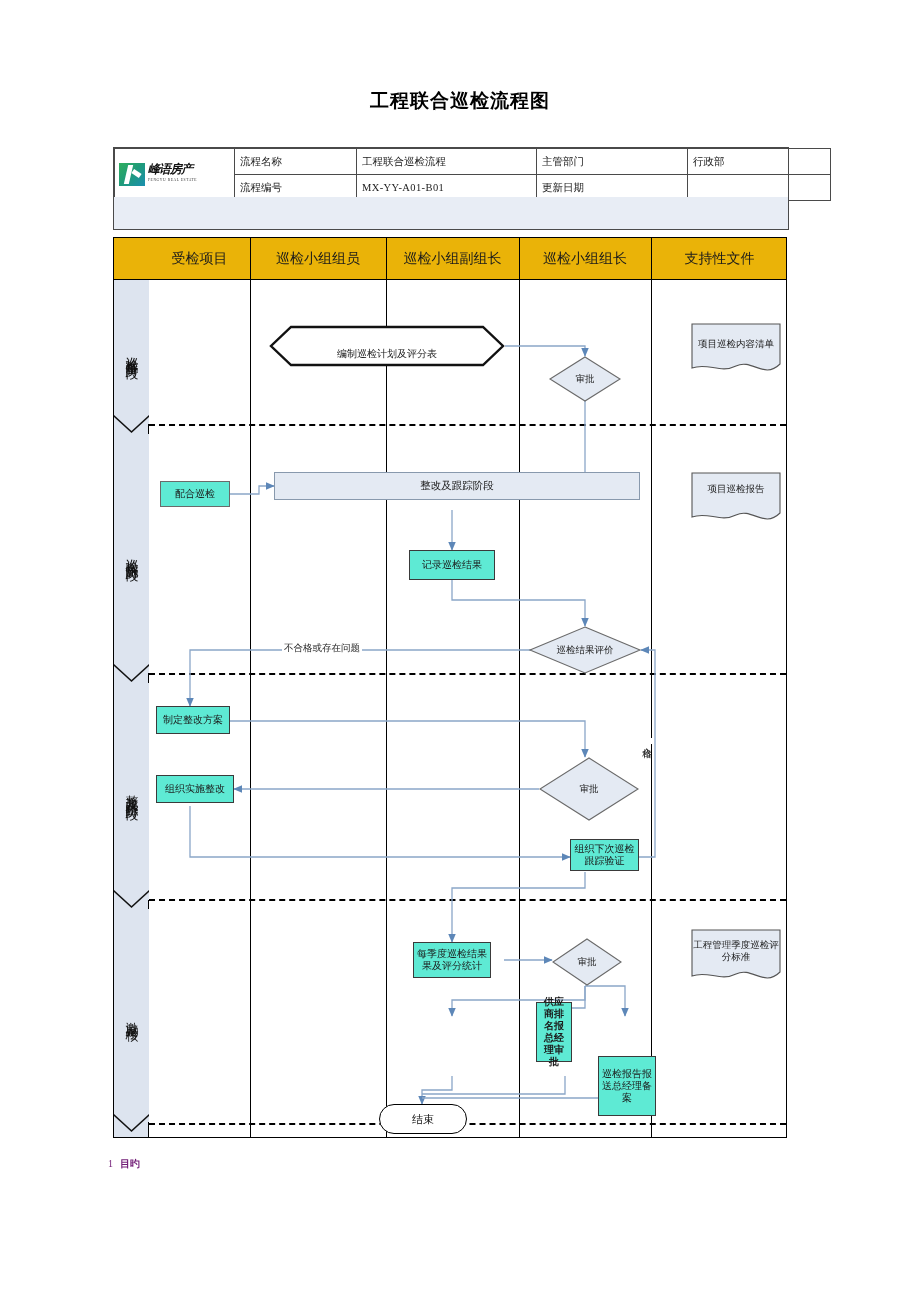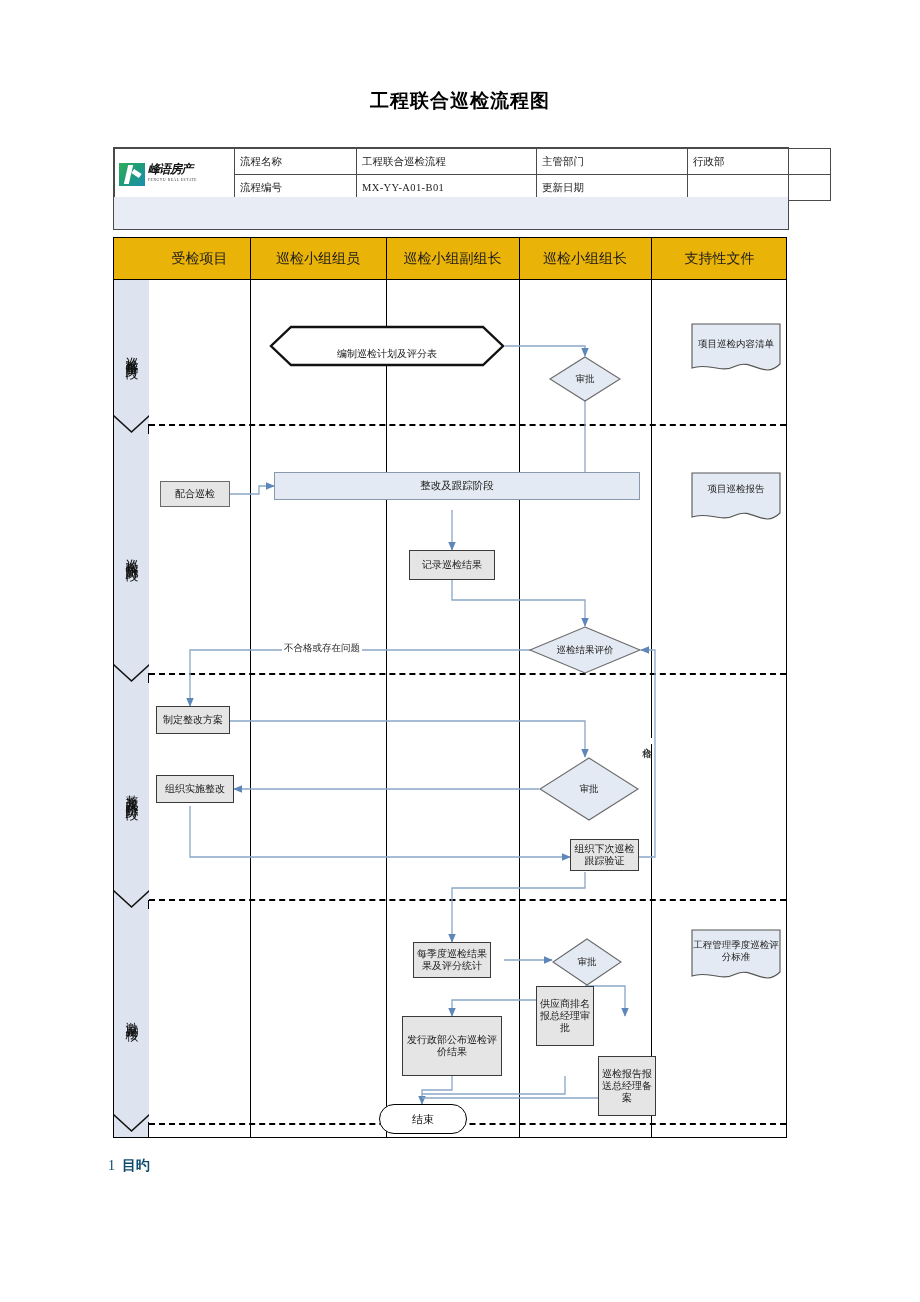--- a/index.html
+++ b/index.html
@@ -100,21 +100,21 @@
 
   
   .divider{
     position:absolute;left:35px;right:0;height:0;
     border-top:2.4px dashed #000;
   }
 
   
   .node{position:absolute;box-sizing:border-box;display:flex;align-items:center;justify-content:center;text-align:center;}
   .box{
-    background:#e5e5e5;border:1.1px solid #6a6a6a;
+    background:#5eead4;border:1.1px solid #6a6a6a;
     font-size:10px;line-height:12px;color:#1b1b1b;padding:1px 3px;
   }
   .box.dark{border-color:#3a3a3a;}
   .bigbar{
     background:#e4eaf3;border:1.1px solid #8899ad;
     font-size:10.5px;color:#1b1b1b;
   }
   .hex{
     font-size:10px;color:#1b1b1b;
   }
@@ -129,21 +129,21 @@
     padding:0 2px;white-space:nowrap;line-height:11px;
   }
   .edgelabel.vert{
     writing-mode:vertical-rl;text-orientation:upright;letter-spacing:1px;padding:2px 0;
   }
   svg.edges{position:absolute;left:0;top:0;width:674px;height:901px;pointer-events:none;}
   .shapesvg{position:absolute;overflow:visible;}
 
   
   .footer{
-    position:absolute;left:108px;top:1157px;font-size:14px;color:#0c4a6e;
+    position:absolute;left:108px;top:1157px;font-size:10px;color:#701a75;
     font-family:"Liberation Sans","DejaVu Sans",sans-serif;font-weight:bold;
   }
   .footer .num{font-weight:normal;font-family:"Liberation Serif",serif;margin-right:7px;}
 </style>
 </head>
 <body>
 
 <div class="page">
 
   <div class="doc-title">工程联合巡检流程图</div>
@@ -355,25 +355,22 @@
       <span>每季度巡检结果果及评分统计</span>
     </div>
 
     <div class="node diamond" style="left:438px;top:700px;width:70px;height:48px;">
       <svg class="shapesvg" style="left:0;top:0;" width="70" height="48" viewBox="0 0 70 48">
         <polygon points="35,1 69,24 35,47 1,24" fill="#e4eaf3" stroke="#6a6a6a" stroke-width="1.1"></polygon>
       </svg>
       <span style="position:relative;z-index:2;">审批</span>
     </div>
 
-    <div class="node box dark" style="left:288px;top:778px;width:100px;height:60px;">
-      <span>发行政部公布巡检评价结果</span>
-    </div>
-
-    <div class="node box dark" style="left:422px;top:748px;width:58px;height:60px;">
+
+    <div class="node box dark" style="left:422px;top:764px;width:36px;height:60px;font-weight:bold;">
       <span>供应商排名报总经理审批</span>
     </div>
 
     <div class="node box dark" style="left:484px;top:778px;width:58px;height:60px;margin-top:40px;">
       <span>巡检报告报送总经理备案</span>
     </div>
 
     <div class="node term" style="left:265px;top:866px;width:88px;height:30px;">
       <span>结束</span>
     </div>

